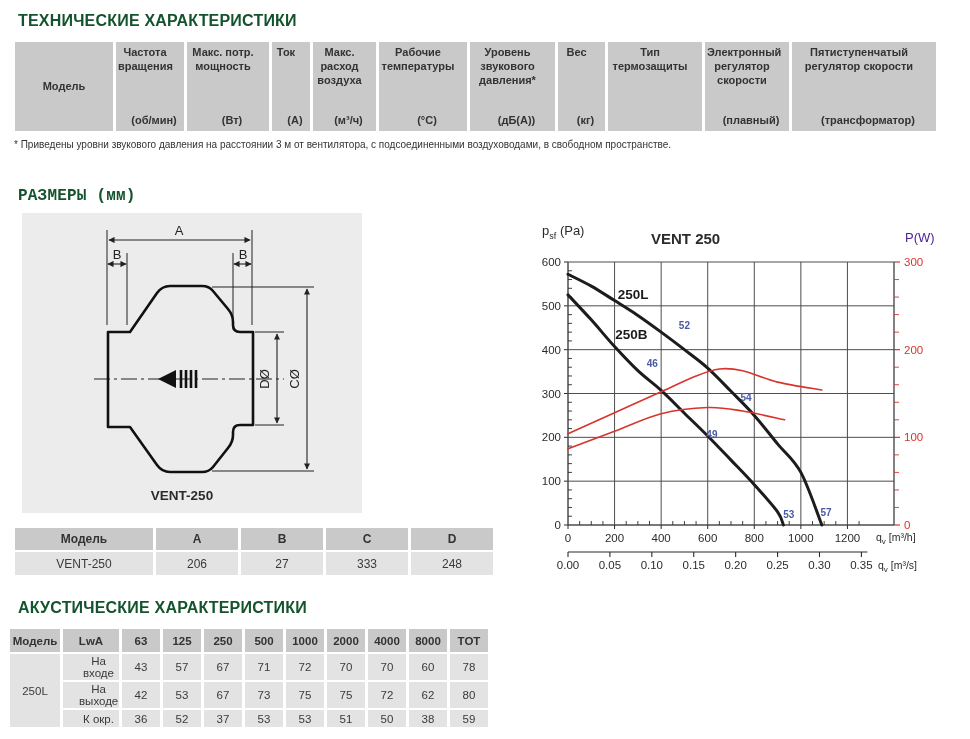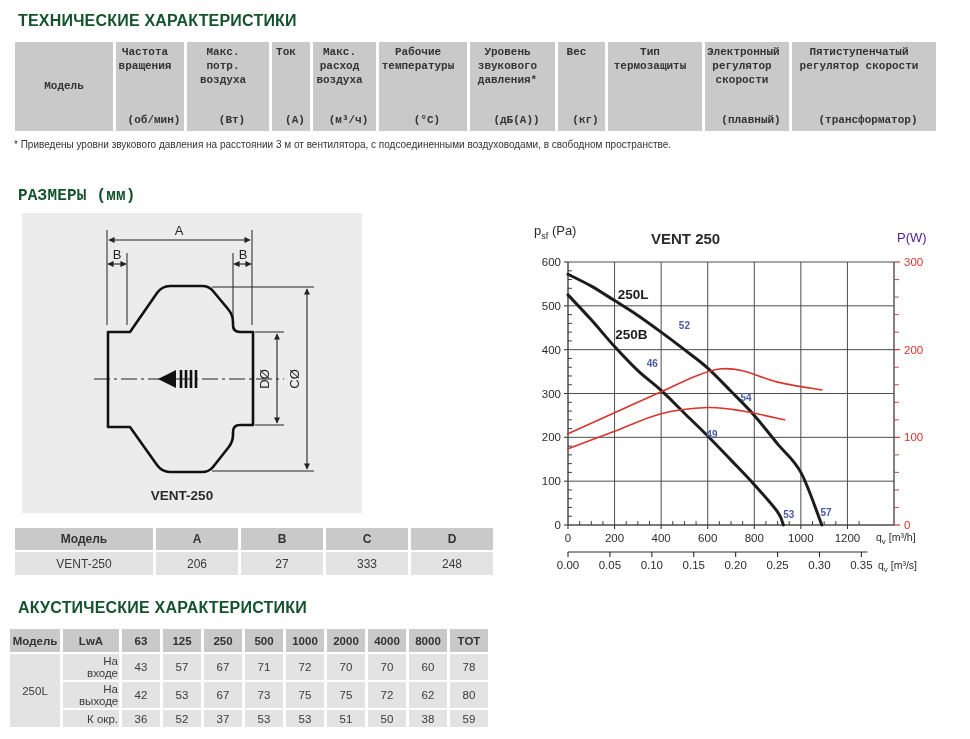--- a/index.html
+++ b/index.html
@@ -3,38 +3,38 @@
 <meta charset="utf-8">
 <style>
   html,body{margin:0;padding:0;background:#fff;}
   body{width:970px;height:739px;position:relative;font-family:"Liberation Sans",sans-serif;color:#3a3a3a;overflow:hidden;}
   .heading{position:absolute;font-size:16px;font-weight:bold;color:#14532d;letter-spacing:.2px;white-space:nowrap;}
   
   table{border-collapse:separate;border-spacing:3px 2px;table-layout:fixed;}
   th{background:#c9c9c9;font-weight:bold;color:#333;}
   td{background:#e3e3e3;text-align:center;color:#3a3a3a;}
   .tech{position:absolute;left:12px;top:40px;width:924px;font-size:11px;}
-  .tech th{vertical-align:top;height:70px;position:relative;padding:4px 12px 15px 2px;line-height:1.25;text-align:center;font-family:Liberation Mono, monospace;}
+  .tech th{vertical-align:top;height:70px;position:relative;padding:4px 12px 15px 2px;line-height:1.25;text-align:center;}
   .tech th .unit{position:absolute;left:8px;right:0;bottom:3px;text-align:center;}
   .tech th.vc .lbl{position:absolute;top:50%;left:0;right:0;transform:translateY(-50%);}
   .tech td{height:21px;font-size:12px;}
   .dimt{position:absolute;left:12px;top:526px;width:478px;font-size:12px;}
   .dimt th{height:20px;text-align:center;}
   .dimt td{height:21px;}
   .ac{position:absolute;left:7px;top:627px;width:478px;font-size:11.5px;}
   .ac th{height:21px;text-align:center;}
   .ac td{height:15px;}
-  .ac td.rowlab{text-align:right;padding-left:16px;}
+  .ac td.rowlab{text-align:center;padding-left:16px;}
   .footnote{position:absolute;left:14px;top:139px;font-size:10px;color:#333;}
   
   .drawbox{position:absolute;left:22px;top:213px;width:340px;height:300px;background:#ececec;}
   
   .chartwrap{position:absolute;left:532px;top:222px;width:438px;height:365px;}
   .chart-title{position:absolute;left:119px;top:8px;width:160px;text-align:left;font-size:15px;font-weight:bold;color:#2b2b2b;}
-  .axcap{position:absolute;font-size:13px;color:#2b2b2b;white-space:nowrap;}
+  .axcap{position:absolute;font-size:13px;color:#2b2b2b;white-space:nowrap;margin-left:8px;}
   .axcap sub{font-size:9px;}
   .axcap.red{color:#4c1d95;}
   .smallcap{position:absolute;font-size:10.5px;color:#2b2b2b;white-space:nowrap;}
   .smallcap sub{font-size:8px;}
   .tickL{font-size:11.5px;fill:#2b2b2b;}
   .tickR{font-size:11.5px;fill:#d8342c;}
   .tickB{font-size:11.5px;fill:#2b2b2b;}
   svg text{font-family:"Liberation Sans",sans-serif;}
 </style>
 </head>
@@ -59,21 +59,21 @@
   <tbody>
       <tr>
     <th class="vc">
           <div class="lbl">Модель</div>
         </th>
     <th>
           <div class="lbl">Частота вращения</div>
           <div class="unit">(об/мин)</div>
         </th>
     <th>
-          <div class="lbl">Макс. потр. воздуха</div>
+          <div class="lbl">Макс. потр. мощность</div>
           <div class="unit">(Вт)</div>
         </th>
     <th>
           <div class="lbl">Ток</div>
           <div class="unit">(А)</div>
         </th>
     <th>
           <div class="lbl">Макс. расход воздуха</div>
           <div class="unit">(м³/ч)</div>
         </th>

